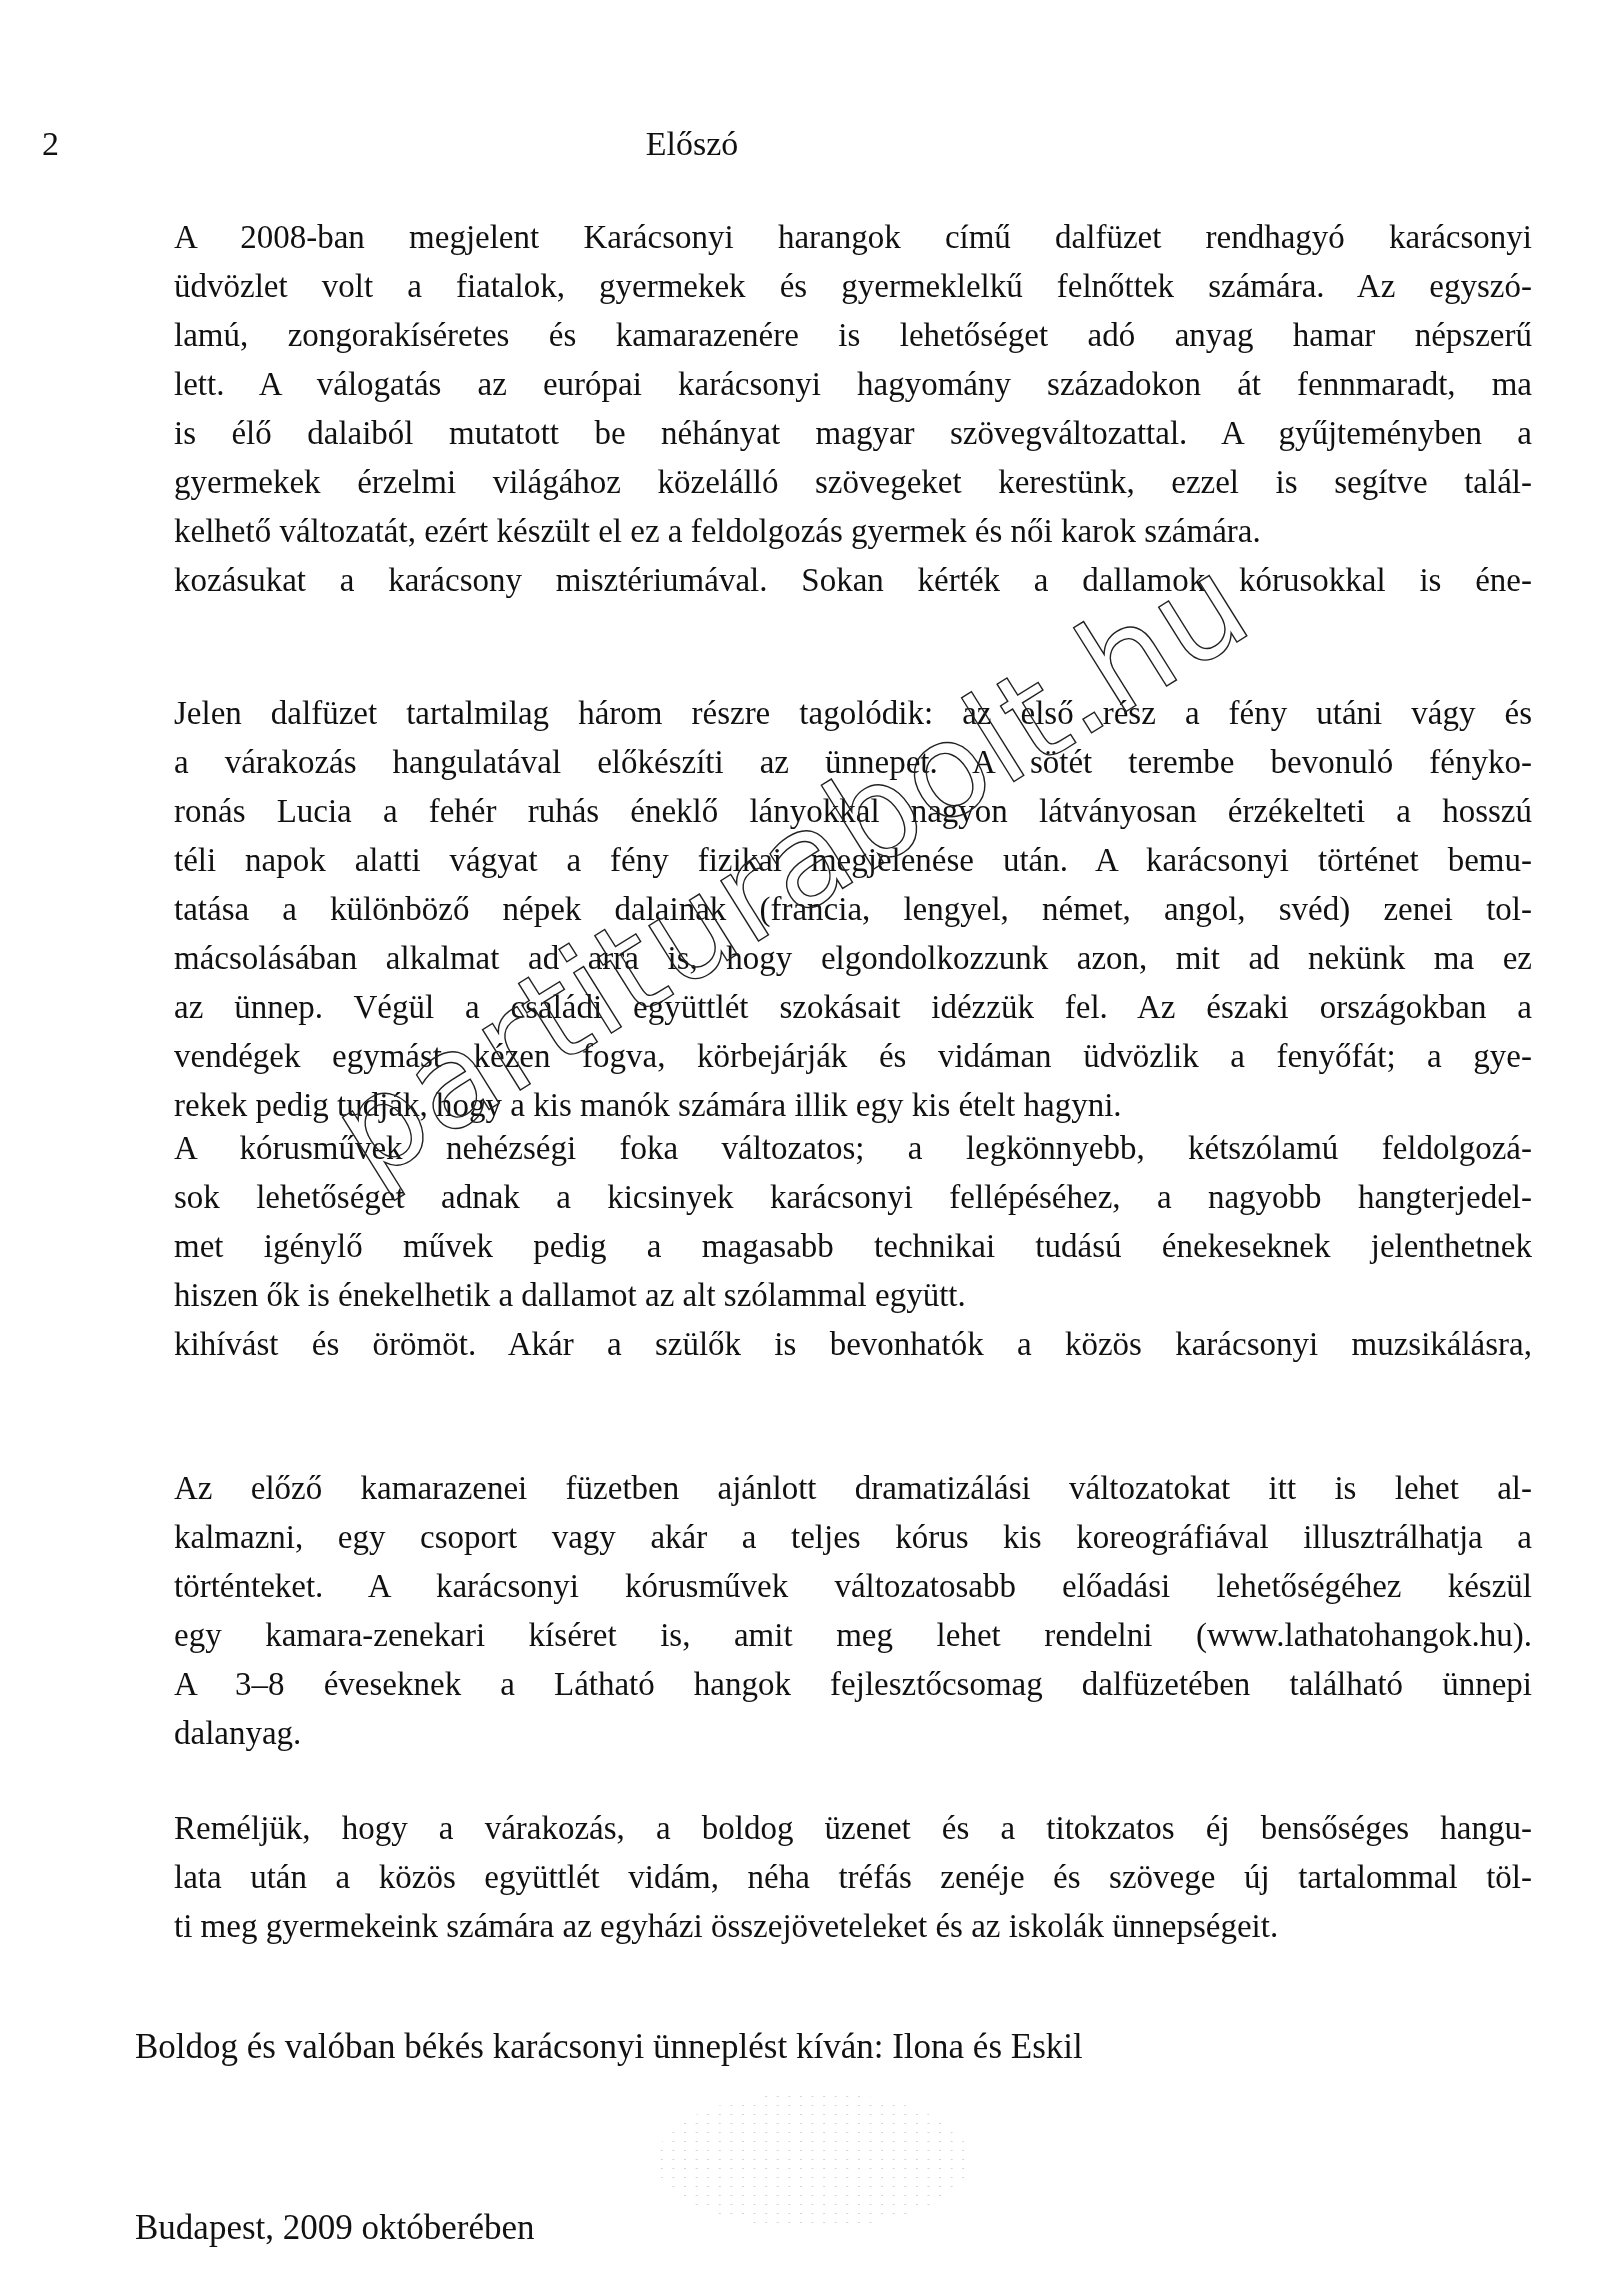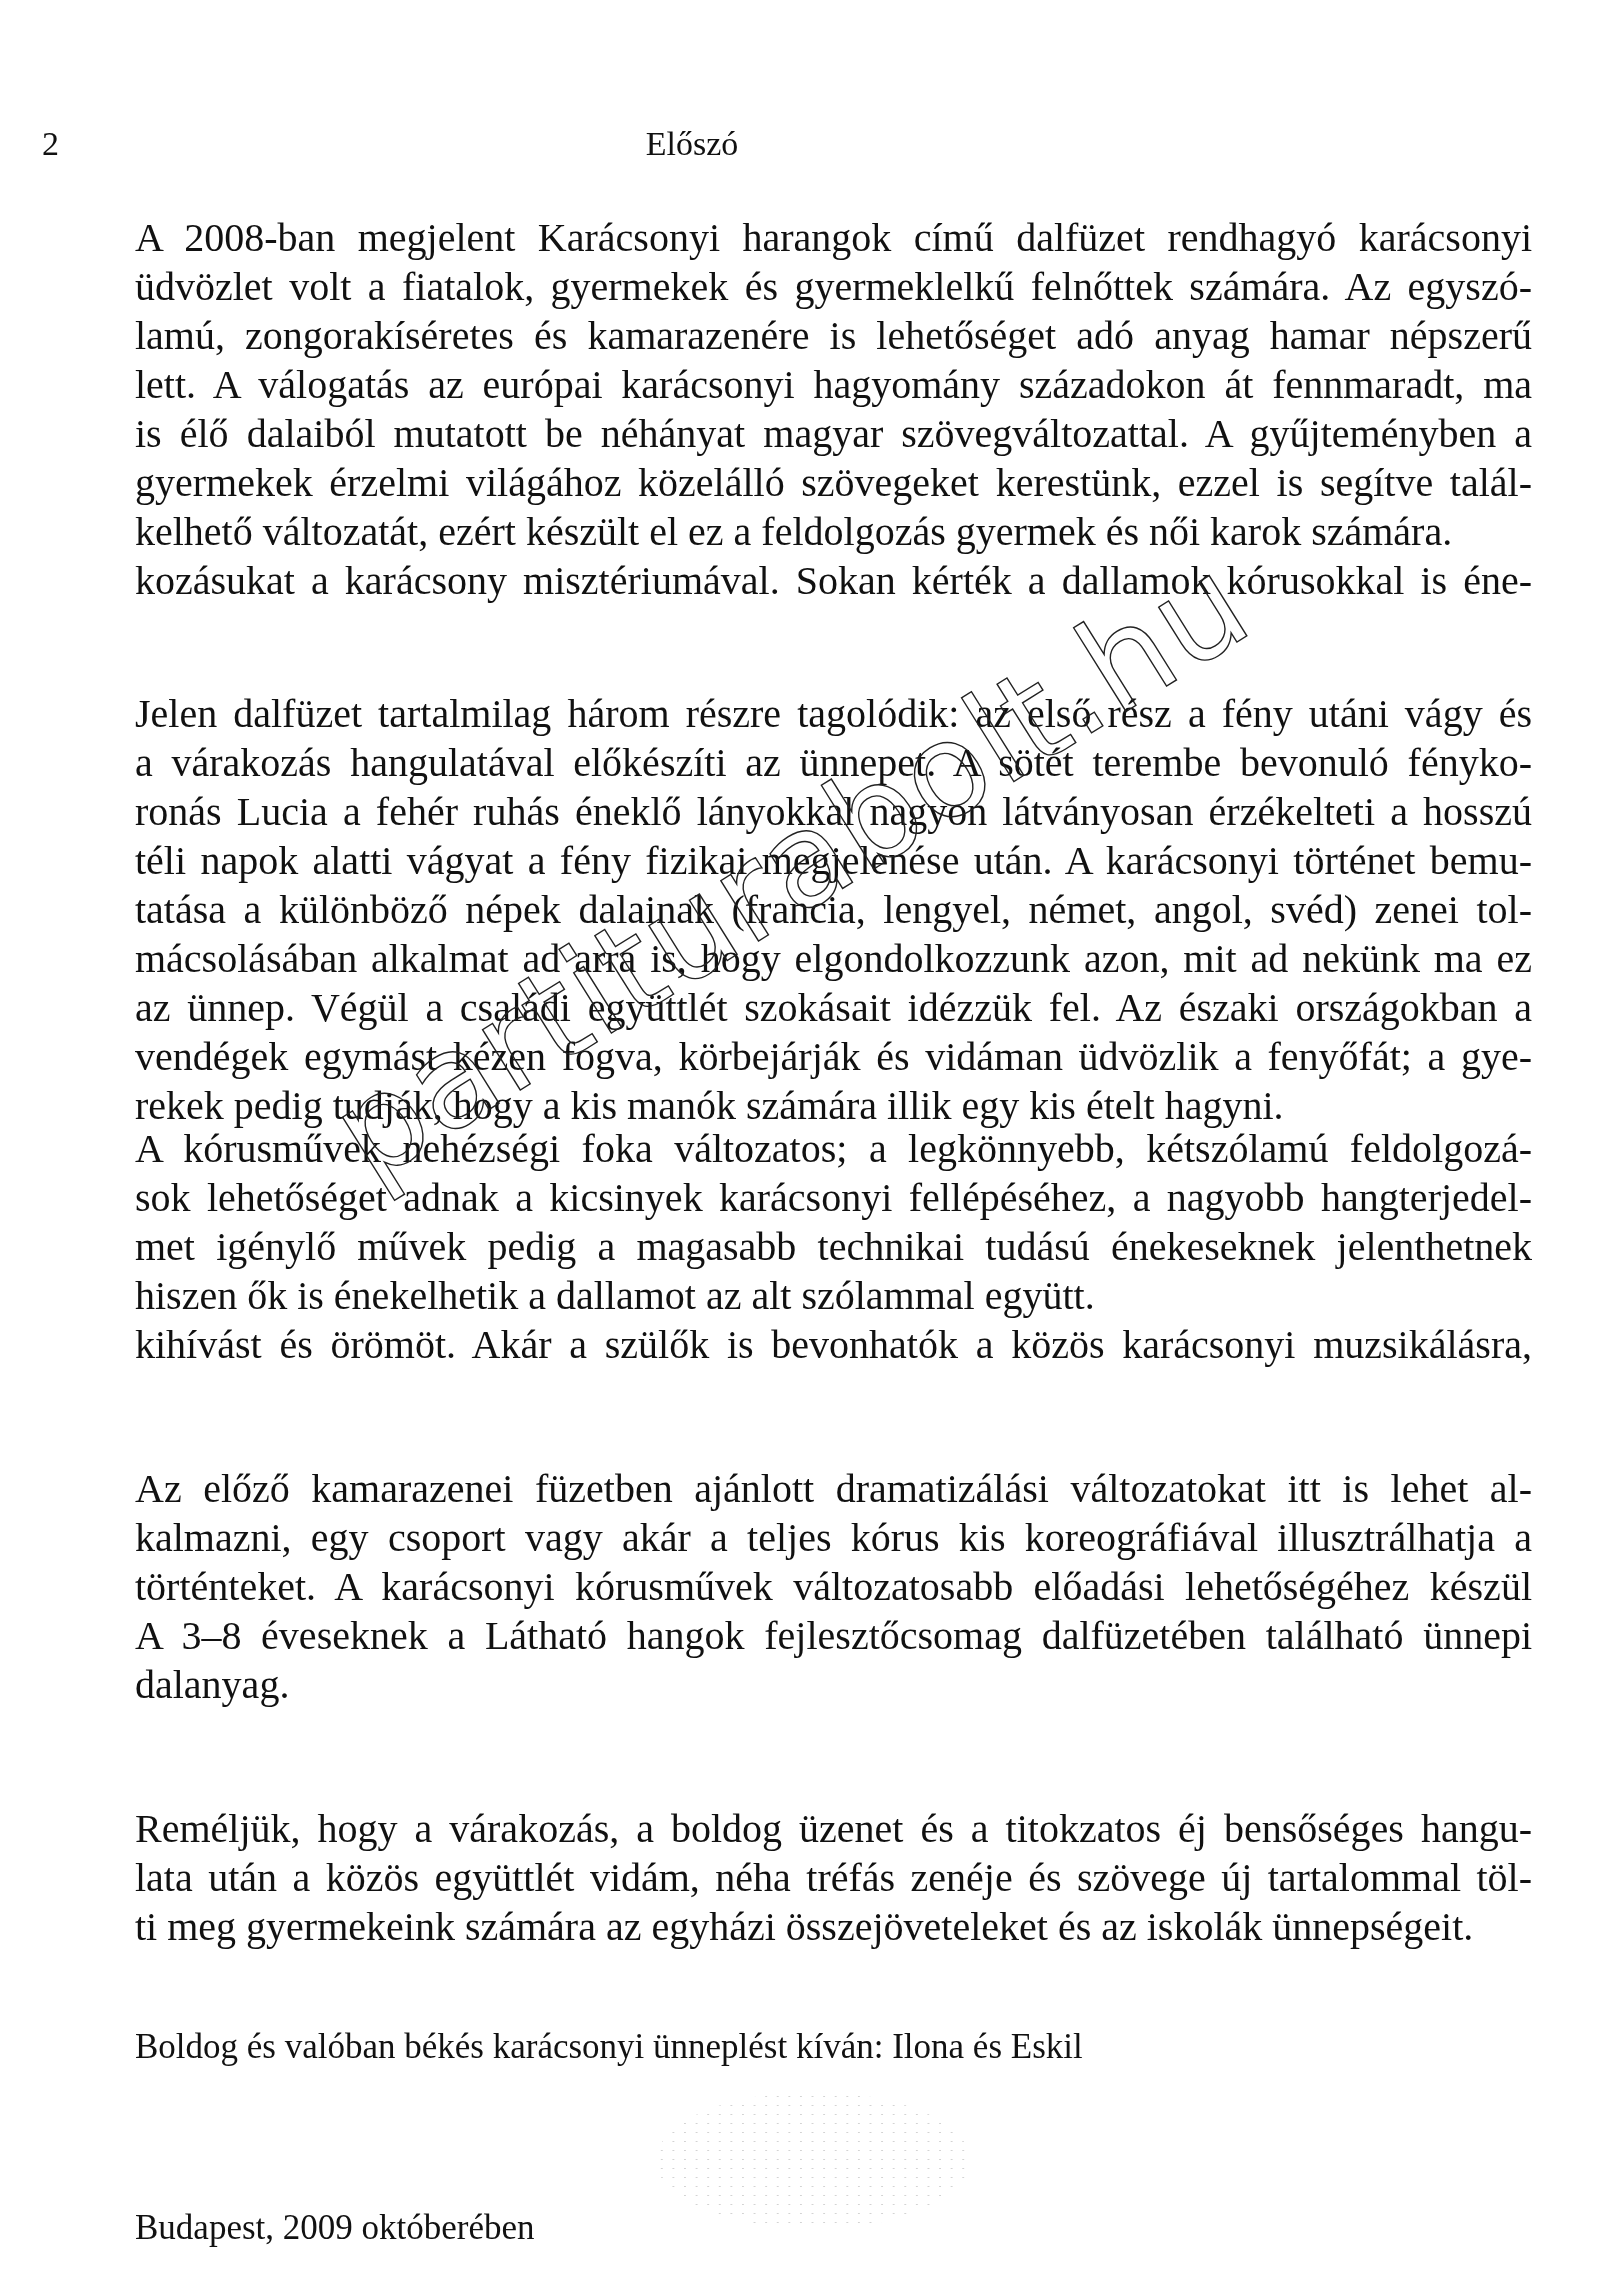--- a/index.html
+++ b/index.html
@@ -2,22 +2,22 @@
 <html style="font-size:11px"><head>
 <meta charset="utf-8">
 <style>
   html, body { margin: 0; padding: 0; background: #ffffff; }
   body { width: 1623px; height: 2273px; position: relative; overflow: hidden;
          font-family: "Liberation Serif", "DejaVu Serif", serif; color: #111111; }
   .page-number { position: absolute; left: 42px; top: 123px; font-size: 34px; line-height: 41px; }
   .title { position: absolute; left: 0; width: 1384px; top: 123px; text-align: center;
            font-size: 34px; line-height: 41px; }
   .para { position: absolute; left: 135px; width: 1397px; margin: 0; }
-  .line { display: block; font-size: 40px; line-height: 49px; height: 49px; white-space: nowrap;
-          text-align: justify; text-align-last: justify; }
+  .line { display: block; font-size: 33px; line-height: 49px; height: 49px; white-space: nowrap;
+          text-align: justify; text-align-last: justify; margin-left: 39px; }
   .line.last { text-align-last: left; }
   .single { position: absolute; left: 135px; font-size: 35px; line-height: 49px; white-space: nowrap; }
   .watermark { position: absolute; left: 383px; top: 1067px; font-family: "DejaVu Sans", sans-serif;
                font-size: 130px; line-height: 137px; color: transparent;
                -webkit-text-stroke: 1.4px #222222; transform: rotate(-32deg); transform-origin: left bottom;
                letter-spacing: 1.4px; white-space: nowrap; pointer-events: none; }
   .specks { position: absolute; left: 656px; top: 2092px; width: 314px; height: 137px; opacity: 0.25;
             background-image: radial-gradient(#555 0.7px, transparent 1px);
             background-size: 11.6px 9px; border-radius: 50%; }
 </style>
@@ -55,20 +55,21 @@
   <span class="line">sok lehetőséget adnak a kicsinyek karácsonyi fellépéséhez, a nagyobb hangterjedel-</span>
   <span class="line">met igénylő művek pedig a magasabb technikai tudású énekeseknek jelenthetnek</span>
   <span class="line last">hiszen ők is énekelhetik a dallamot az alt szólammal együtt.</span>
   <span class="line">kihívást és örömöt. Akár a szülők is bevonhatók a közös karácsonyi muzsikálásra,</span>
 </div>
 
 <div class="para" style="top:1464px;">
   <span class="line">Az előző kamarazenei füzetben ajánlott dramatizálási változatokat itt is lehet al-</span>
   <span class="line">kalmazni, egy csoport vagy akár a teljes kórus kis koreográfiával illusztrálhatja a</span>
   <span class="line">történteket. A karácsonyi kórusművek változatosabb előadási lehetőségéhez készül</span>
+  <span class="line">egy kamara-zenekari kíséret is, amit meg lehet rendelni (www.lathatohangok.hu).</span>
   <span class="line">A 3–8 éveseknek a Látható hangok fejlesztőcsomag dalfüzetében található ünnepi</span>
   <span class="line last">dalanyag.</span>
 </div>
 
 <div class="para" style="top:1804px;">
   <span class="line">Reméljük, hogy a várakozás, a boldog üzenet és a titokzatos éj bensőséges hangu-</span>
   <span class="line">lata után a közös együttlét vidám, néha tréfás zenéje és szövege új tartalommal töl-</span>
   <span class="line last">ti meg gyermekeink számára az egyházi összejöveteleket és az iskolák ünnepségeit.</span>
 </div>
 

